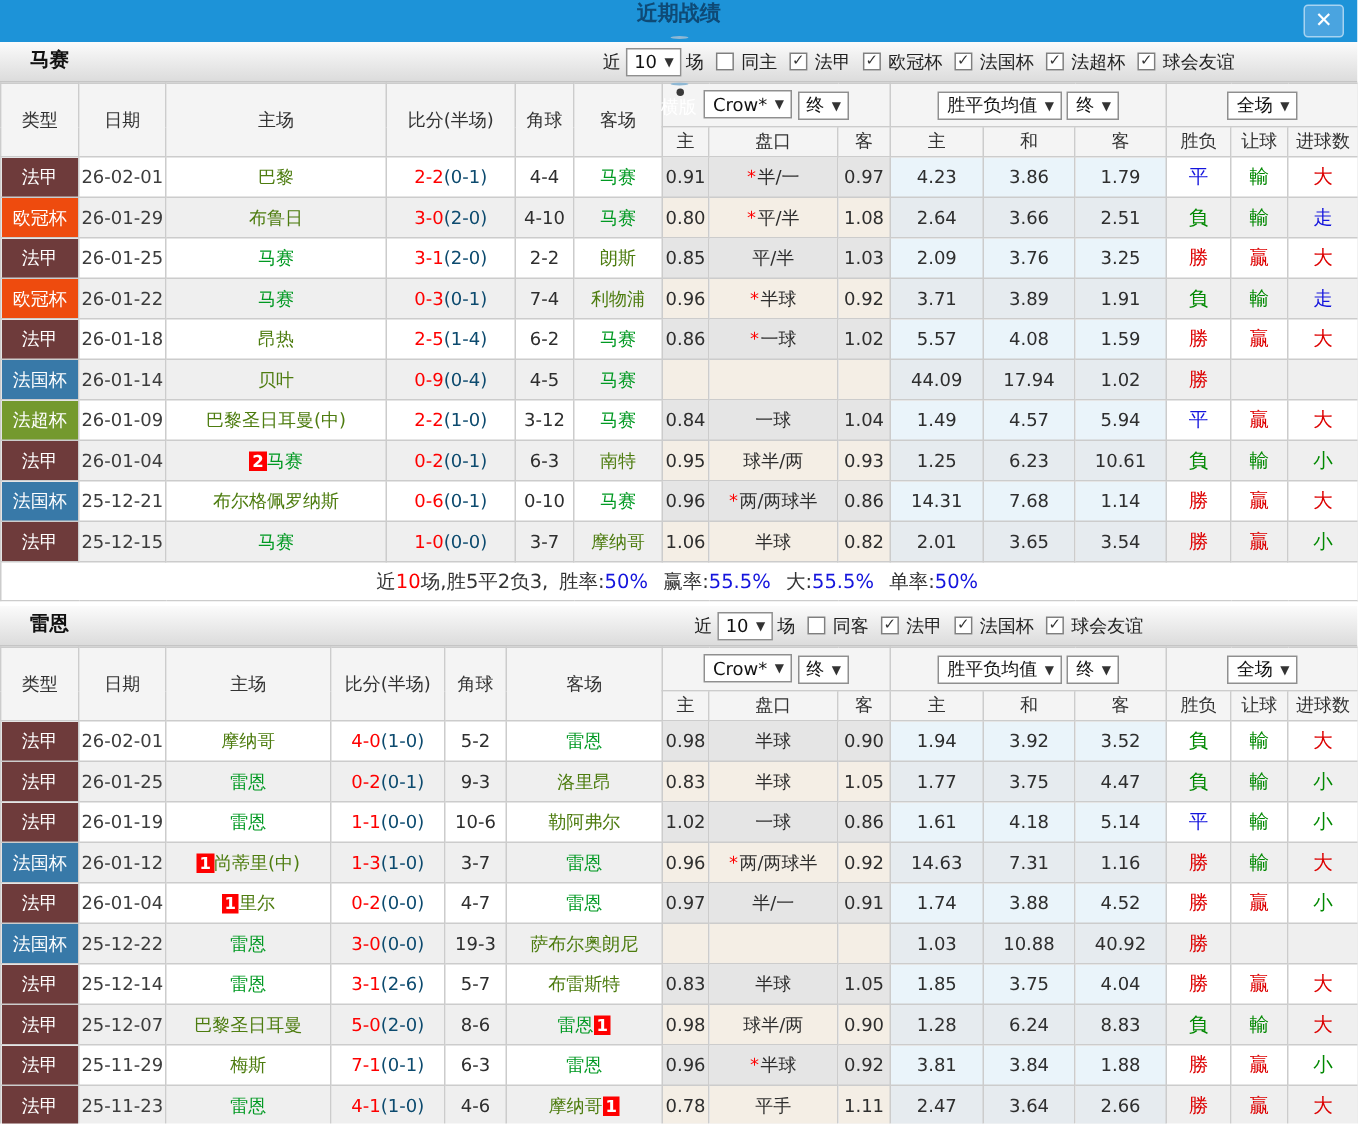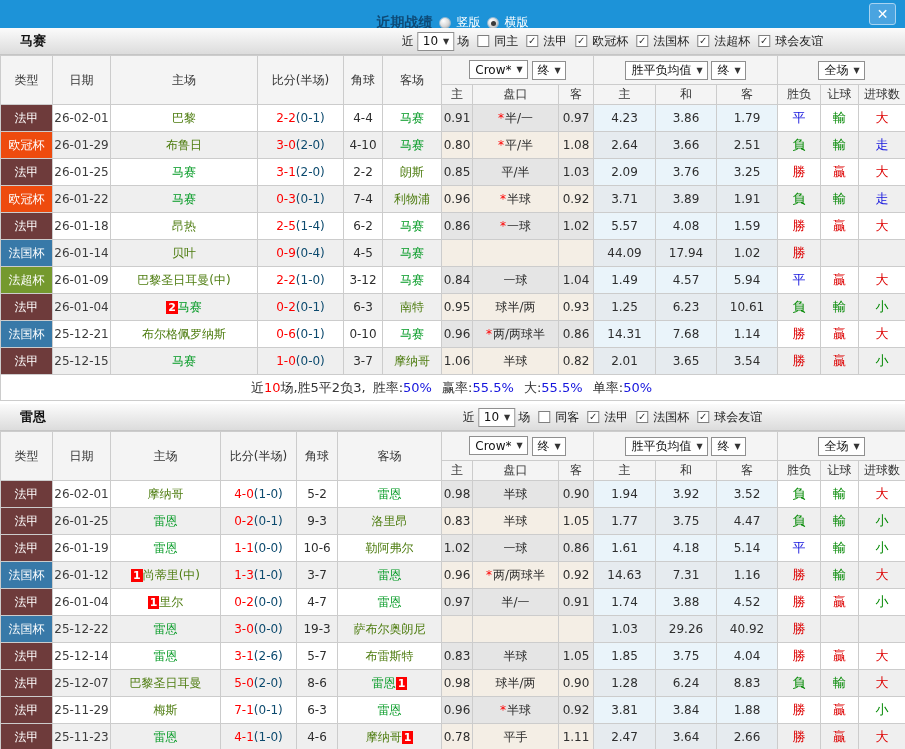--- a/index.html
+++ b/index.html
@@ -5,21 +5,21 @@
   * { box-sizing: border-box; }
   html,body { margin:0; padding:0; }
   body {
     width:905px; height:749px; overflow:hidden;
     font-family:"DejaVu Sans","Liberation Sans",sans-serif;
     font-size:12px; color:#333; background:#fff;
   }
   
   .top-bar { height:28px; background:#1d93d8; position:relative; }
   .top-center { position:absolute; left:50%; top:0; transform:translateX(-50%);
-    height:45px; display:flex; align-items:center; gap:6px; white-space:nowrap; }
+    height:45px; display:flex; align-items:center; gap:6px; white-space:nowrap;flex-direction:column; }
   .main-title { font-size:14px; font-weight:bold; color:#0e4a76; }
   .radio { display:inline-block; width:12px; height:12px; border-radius:50%;
     background:radial-gradient(circle at 35% 30%, #ffffff, #d8d8d8 55%, #9d9d9d);
     border:1px solid #8fb8d4; }
   .radio.checked { position:relative; }
   .radio.checked::after { content:""; position:absolute; left:3px; top:3px;
     width:5px; height:5px; border-radius:50%; background:#3a3a3a; }
   .radio-label { color:#fff; font-size:12px;text-align:right; }
   .close-btn { position:absolute; right:9px; top:3px; width:27px; height:22px;
     background:#4aa4e0; border:1px solid #a7d3f1; border-radius:3px;
@@ -531,21 +531,21 @@
         <td class="comp" style="background: rgb(56, 121, 168);">法国杯</td>
         <td class="datecell">25-12-22</td>
         <td><span class="teamname focusteam">雷恩</span></td>
         <td><span class="score">3-0</span><span class="half">(0-0)</span></td>
         <td>19-3</td>
         <td><span class="teamname">萨布尔奥朗尼</span></td>
         <td class="c-odds"></td>
         <td class="c-odds"></td>
         <td class="c-odds"></td>
         <td class="c-avg">1.03</td>
-        <td class="c-avg">29.26</td>
+        <td class="c-avg">10.88</td>
         <td class="c-avg">40.92</td>
         <td class="res" style="color: rgb(221, 0, 0);">勝</td>
         <td class="res"></td>
         <td class="res"></td>
       </tr>
       <tr>
         <td class="comp" style="background: rgb(110, 59, 59);">法甲</td>
         <td class="datecell">25-12-14</td>
         <td><span class="teamname focusteam">雷恩</span></td>
         <td><span class="score">3-1</span><span class="half">(2-6)</span></td>

